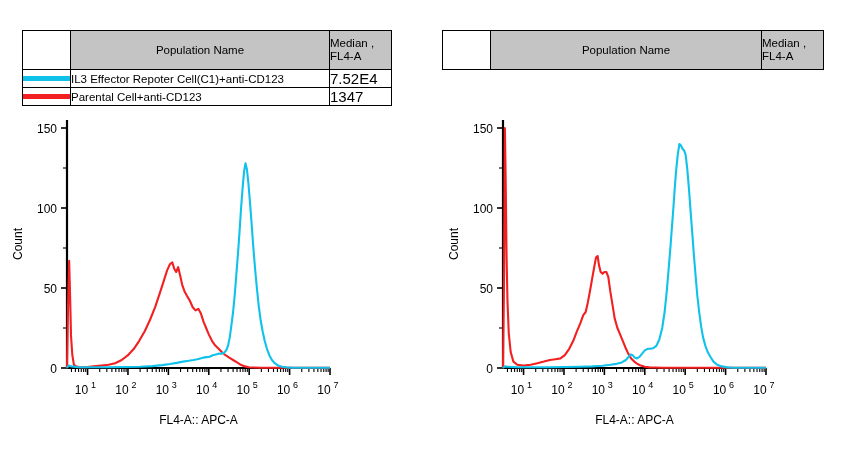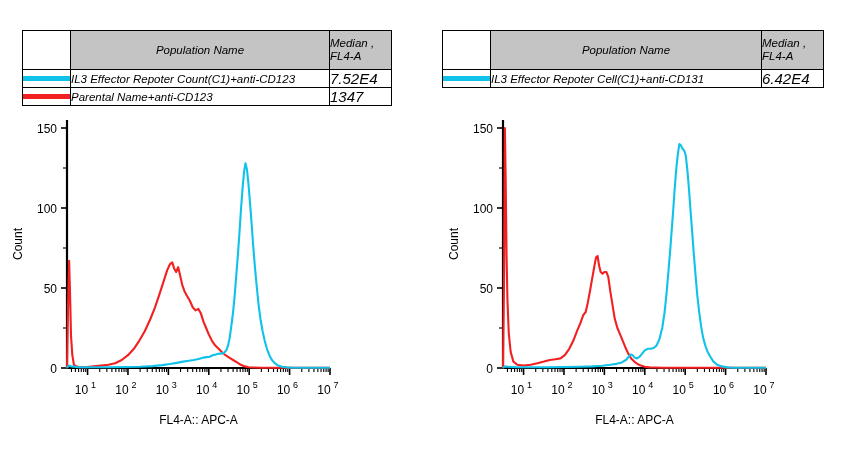--- a/index.html
+++ b/index.html
@@ -15,21 +15,20 @@
   #panel-left{left:0;width:424px;}
   #panel-right{left:424px;width:423px;}
 
   
   .legend-table{
     position:absolute;
     border-collapse:collapse;
     table-layout:fixed;
     font-size:11px;
     background:#fff;
-    font-style:italic;
   }
   #legend-left{left:22px;top:30px;width:370px;}
   #legend-right{left:18px;top:30px;width:382px;}
   .legend-table td,.legend-table th{
     border:1px solid #000;
     padding:0;
     vertical-align:middle;
     font-weight:normal;
   }
   .col-swatch{width:48px;}
@@ -86,28 +85,28 @@
       <tr>
         <th class="hdr hdr-blank"></th>
         <th class="hdr hdr-name">Population Name</th>
         <th class="hdr hdr-median">Median ,
 FL4-A</th>
       </tr>
       <tr class="legend-row">
         <td class="swatch-wrap">
           <span class="swatch" style="background: rgb(16, 194, 234);"></span>
         </td>
-        <td class="cell-name">IL3 Effector Repoter Count(C1)+anti-CD123</td>
+        <td class="cell-name">IL3 Effector Repoter Cell(C1)+anti-CD123</td>
         <td class="cell-median">7.52E4</td>
       </tr>
       <tr class="legend-row">
         <td class="swatch-wrap">
           <span class="swatch" style="background: rgb(242, 32, 32);"></span>
         </td>
-        <td class="cell-name">Parental Name+anti-CD123</td>
+        <td class="cell-name">Parental Cell+anti-CD123</td>
         <td class="cell-median">1347</td>
       </tr>
     </tbody>
   </table>
 
   <div class="plot-wrap" id="plot-left">
       <svg width="424" height="348" viewBox="0 0 424 348">
         <g>
           <path class="axis-line" d="M67 16 L67 264"></path>
           <path class="axis-line" d="M67 264 L330 264"></path>
@@ -218,27 +217,20 @@
         <col class="col-name">
         <col class="col-median">
       </colgroup>
     <tbody>
       <tr>
         <th class="hdr hdr-blank"></th>
         <th class="hdr hdr-name">Population Name</th>
         <th class="hdr hdr-median">Median ,
 FL4-A</th>
       </tr>
-      <tr class="legend-row">
-        <td class="swatch-wrap">
-          <span class="swatch" style="background: rgb(16, 194, 234);"></span>
-        </td>
-        <td class="cell-name">IL3 Effector Repoter Cell(C1)+anti-CD131</td>
-        <td class="cell-median">6.42E4</td>
-      </tr>
     </tbody>
   </table>
 
   <div class="plot-wrap" id="plot-right">
       <svg width="423" height="348" viewBox="0 0 423 348">
         <g>
           <path class="axis-line" d="M79 16 L79 264"></path>
           <path class="axis-line" d="M79 264 L342 264"></path>
         </g>
         <g>

